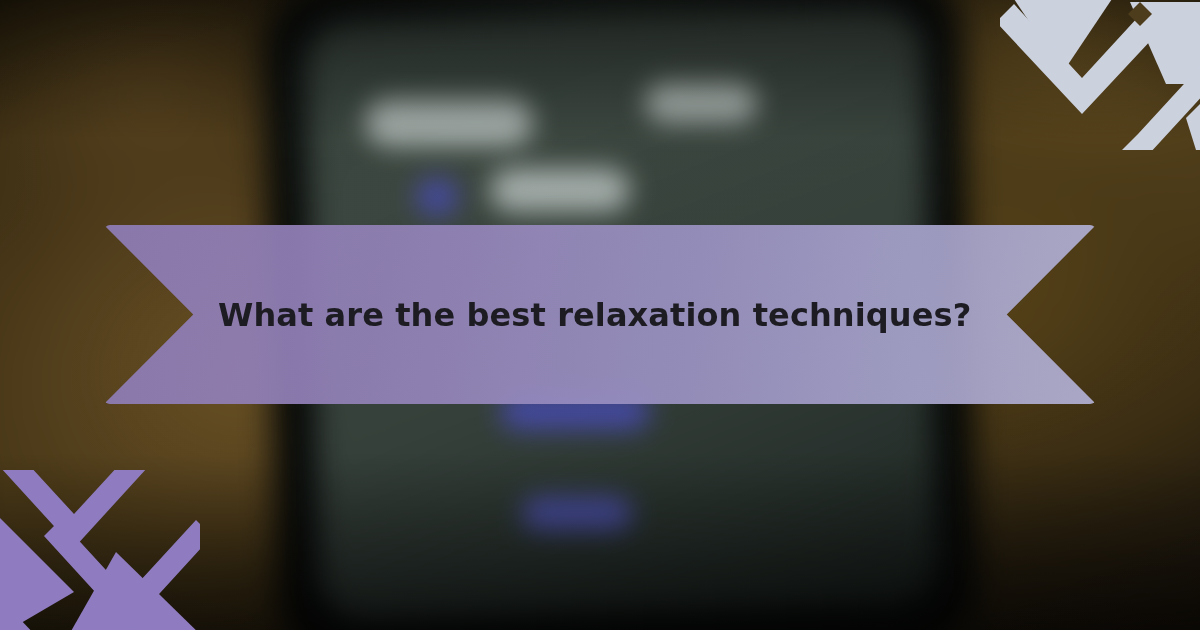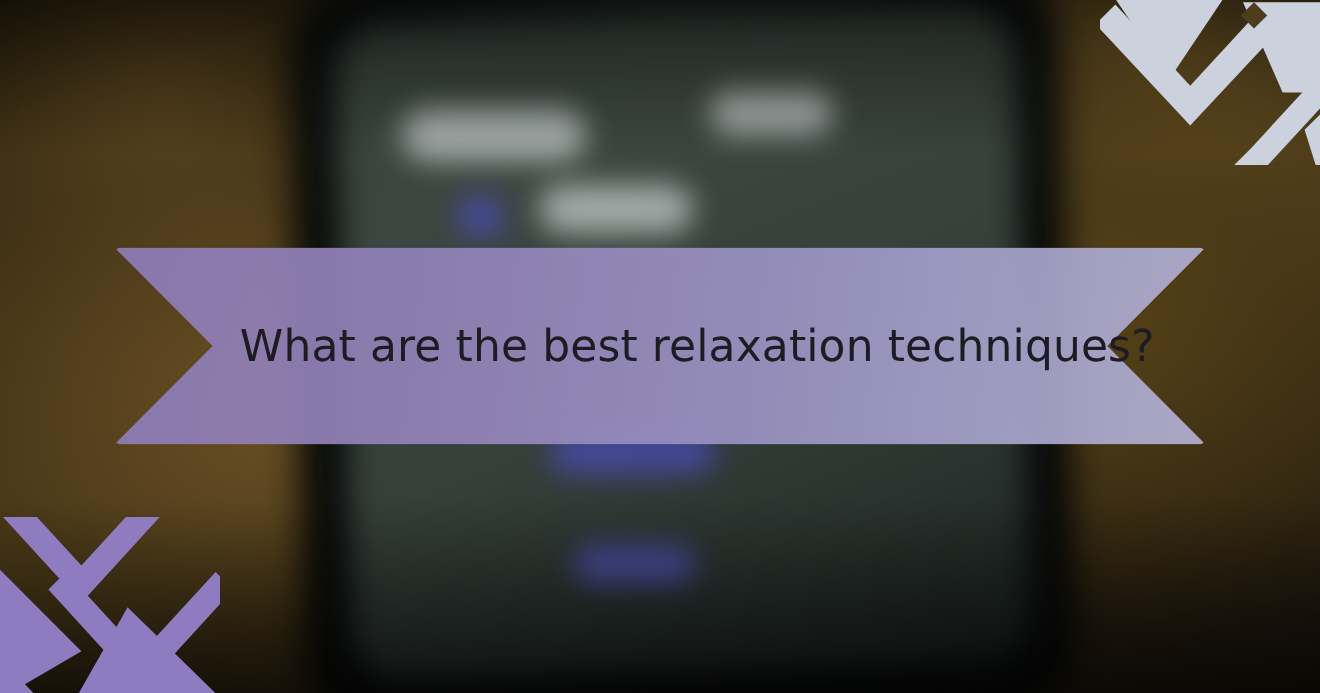--- a/index.html
+++ b/index.html
@@ -111,23 +111,24 @@
   }
   .ribbon-text {
     position: absolute;
     left: 114px;
     right: 100px;
     top: 0;
     height: 100%;
     display: flex;
     align-items: center;
     color: #1d1c22;
-    font-size: 40px;
+    font-size: 32px;
     letter-spacing: .1px;
     white-space: nowrap;
+    font-weight: bold;
   }
 </style>
 </head>
 <body>
 
 <div id="stage">
 
   <div class="bg-layer">
     <div class="bg-base"></div>
     <div class="phone-body"></div>

